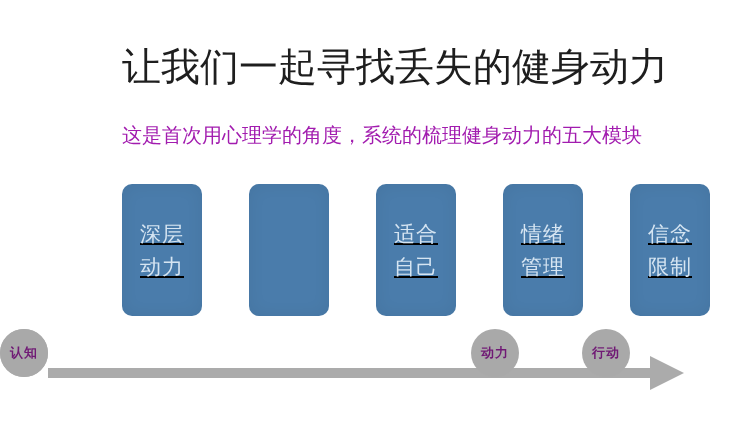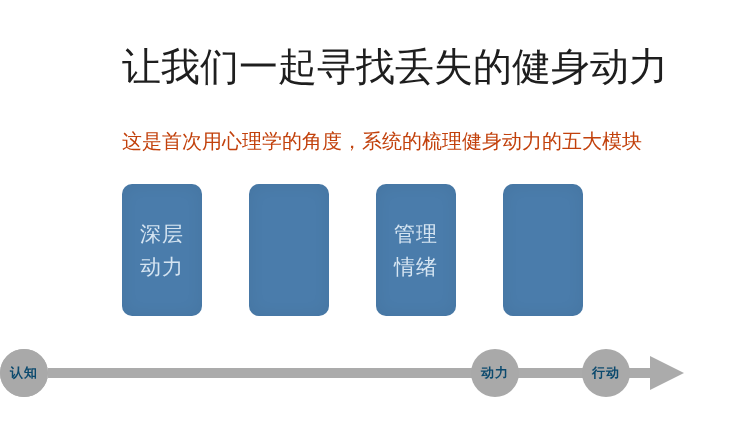--- a/index.html
+++ b/index.html
@@ -18,34 +18,35 @@
     margin: 0;
     font-size: 39px;
     line-height: 50px;
     font-weight: 400;
     color: #1e1e1e;
     white-space: nowrap;
   }
   .subtitle {
     position: absolute;
     left: 122px;
-    top: 127px;
+    top: 121px;
     margin: 0;
     font-size: 20px;
     line-height: 28px;
     font-weight: 400;
-    color: #c2410c;
+    color: #a21caf;
     white-space: nowrap;
   }
   .module-row {
     position: absolute;
     left: 122px;
     top: 184px;
     display: flex;
     gap: 47px;
+    text-decoration: underline;
   }
   .module-card {
     width: 80px;
     height: 132px;
     background: #4a7cab;
     border-radius: 10px;
     display: flex;
     flex-direction: column;
     align-items: center;
     justify-content: center;
@@ -68,26 +69,26 @@
     left: 650px;
     top: 356px;
     width: 0;
     height: 0;
     border-top: 17px solid transparent;
     border-bottom: 17px solid transparent;
     border-left: 34px solid #ababab;
   }
   .stage-circle {
     position: absolute;
-    top: 349px;
+    top: 329px;
     width: 48px;
     height: 48px;
     border-radius: 50%;
     background: #a9a9a9;
-    color: #0c4a6e;
+    color: #701a75;
     font-size: 13px;
     font-weight: bold;
     letter-spacing: 1px;
     display: flex;
     align-items: center;
     justify-content: center;
   }
   .stage-circle:nth-of-type(1) { left: 138px; }
   .stage-circle:nth-of-type(2) { left: 249px; }
   .stage-circle:nth-of-type(3) { left: 360px; }
@@ -104,24 +105,30 @@
   <p class="subtitle">这是首次用心理学的角度，系统的梳理健身动力的五大模块</p>
 
   <div class="module-row">
     <div class="module-card">
       <span>深层</span>
       <span>动力</span>
     </div>
     <div class="module-card">
     </div>
     <div class="module-card">
-      <span>管理</span>
-      <span>情绪</span>
+      <span>适合</span>
+      <span>自己</span>
     </div>
     <div class="module-card">
+      <span>情绪</span>
+      <span>管理</span>
+    </div>
+    <div class="module-card">
+      <span>信念</span>
+      <span>限制</span>
     </div>
   </div>
 
   <div class="arrow-line"></div>
   <div class="arrow-head"></div>
 
   <div class="stage-circle">动力</div>
   <div class="stage-circle">行动</div>
   <div class="stage-circle">保持</div>
   <div class="stage-circle">认知</div>

